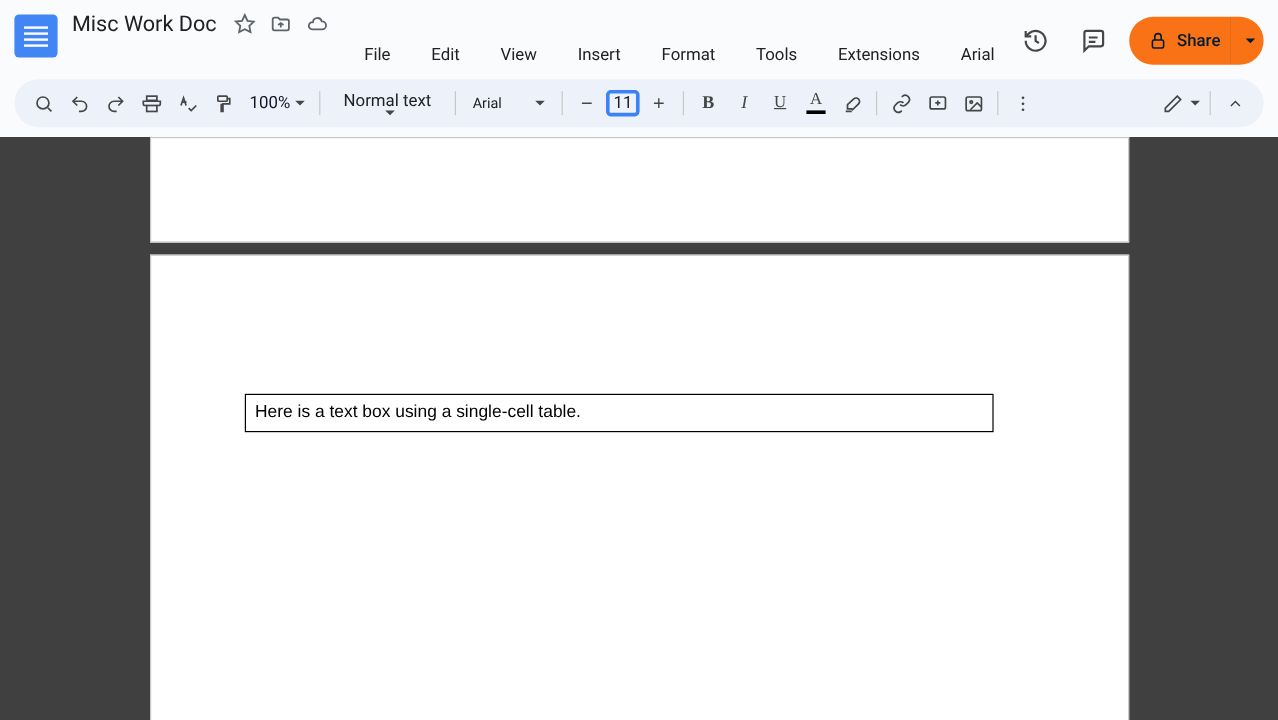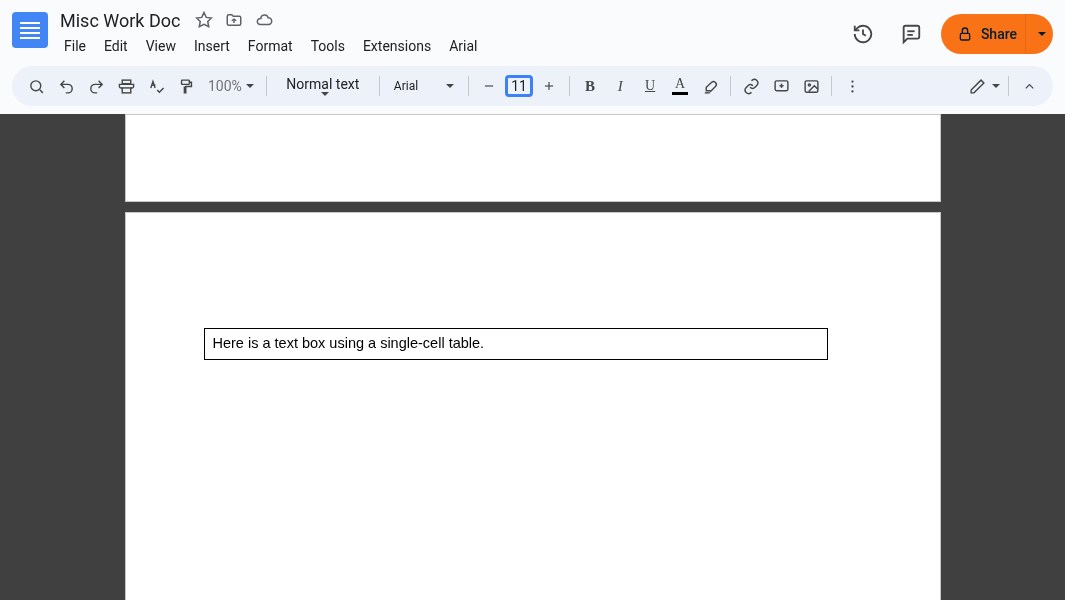--- a/index.html
+++ b/index.html
@@ -49,22 +49,23 @@
   padding: 0 4px;
 }
 .title-icon {
   width: 20px; height: 20px;
   display: flex; align-items: center; justify-content: center;
   color: #5f6368;
   cursor: pointer;
 }
 .menu-bar {
   display: flex;
-  gap: 2px;
+  gap: 18px;
   margin-top: 2px;
+  justify-content: flex-end;
 }
 .menu-item {
   font-size: 14px;
   color: #202124;
   padding: 4px 8px;
   border-radius: 4px;
   cursor: pointer;
 }
 
 .header-right {
@@ -122,21 +123,21 @@
   cursor: pointer;
   color: #444746;
   font-size: 14px;
   padding: 0 2px;
 }
 .tsep {
   width: 1px; height: 20px;
   background: #c7c7c7;
   margin: 0 4px;
 }
-.zoom { padding: 0 6px; font-size: 14px; color: #737373; }
+.zoom { padding: 0 6px; font-size: 14px; color: #0f172a; }
 .style-sel { padding: 0 8px; font-size: 14px; color: #202124; min-width: 100px; flex-direction: column; }
 .font-sel { padding: 0 8px; font-size: 12px; color: #202124; min-width: 60px; text-align: right; }
 .caret-sm {
   width: 0; height: 0;
   border-left: 4px solid transparent;
   border-right: 4px solid transparent;
   border-top: 4px solid #444746;
   margin-left: 4px;
 }
 .fontsize-box {

